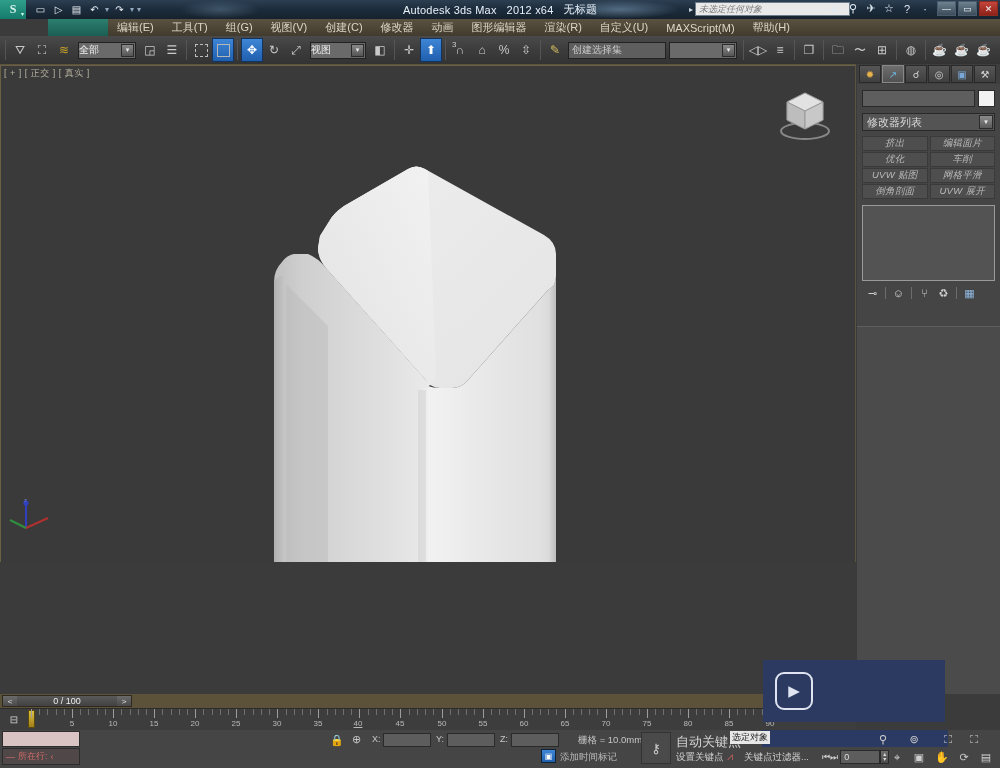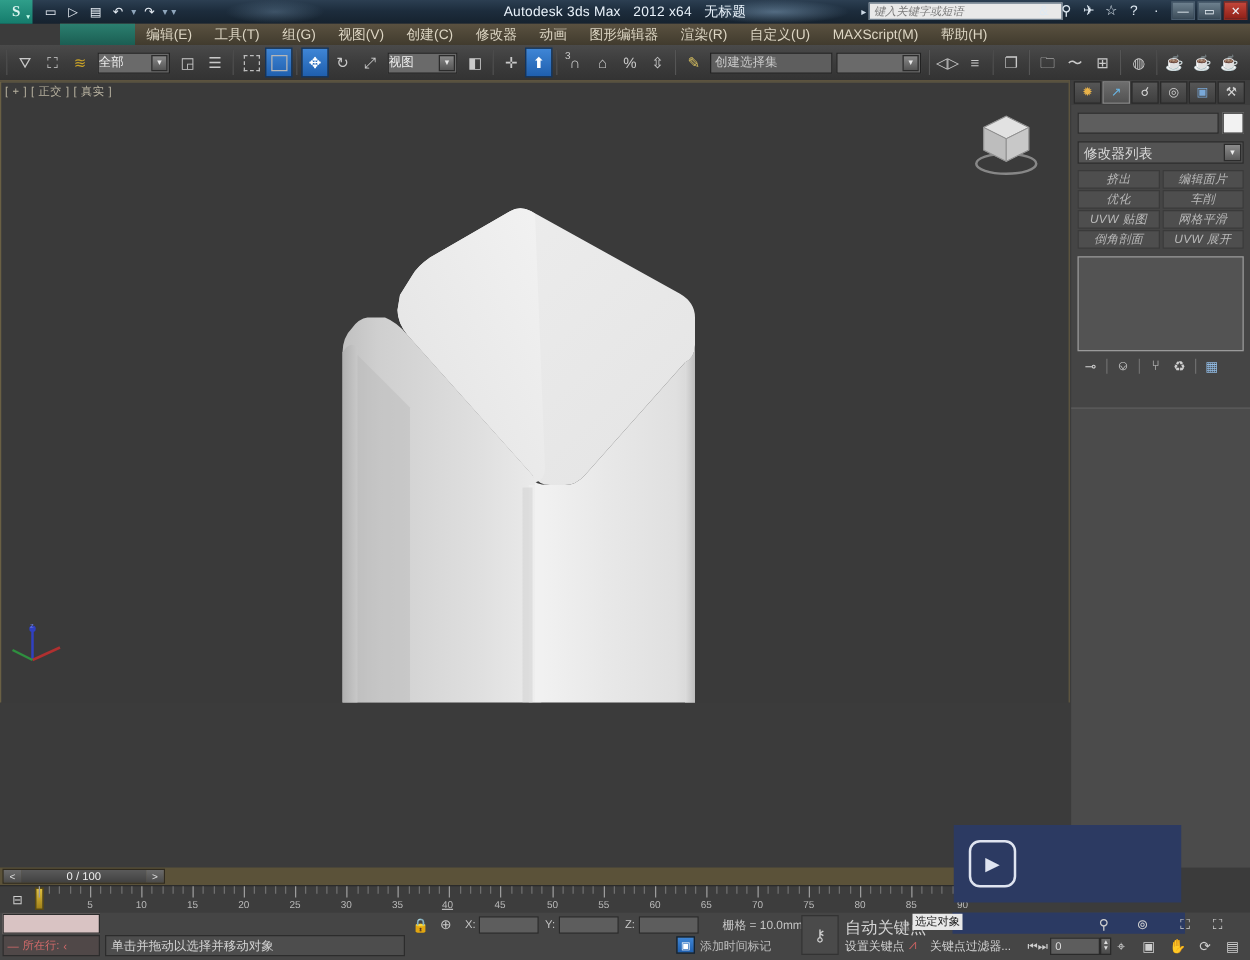--- a/index.html
+++ b/index.html
@@ -268,21 +268,21 @@
     <div id="title-text">
       <span>Autodesk 3ds Max</span>
       <span class="sep"></span>
       <span>2012 x64</span>
       <span class="sep"></span>
       <span>无标题</span>
     </div>
 
     <div id="search-wrap">
       <span class="arrow">▸</span>
-      <div id="search-input">键入关键字或短语</div>
+      <div id="search-input">未选定任何对象</div>
     </div>
 
     <div id="title-icons">
       <span class="ti">&amp;</span>
       <span class="ti">⚲</span>
       <span class="ti">✈</span>
       <span class="ti">☆</span>
       <span class="ti">?</span>
       <span class="ti">·</span>
     </div>
@@ -710,21 +710,20 @@
   </div>
 
   <div id="statusarea">
     <div id="mini-listener"></div>
     <div id="mini-listener2">
       <span class="ml">—</span>
       <span class="ml">所在行:</span>
       <span class="ml">‹</span>
     </div>
 
-    <div id="status-prompt">单击并拖动以选择并移动对象</div>
 
     <span class="sb-ico" style="left:330px; top:4px;">🔒</span>
     <span class="sb-ico" style="left:352px; top:3px;">⊕</span>
 
     <span class="coordlbl" style="left:372px;">X:</span>
     <div class="coordbox" style="left:383px;"></div>
     <span class="coordlbl" style="left:436px;">Y:</span>
     <div class="coordbox" style="left:447px;"></div>
     <span class="coordlbl" style="left:500px;">Z:</span>
     <div class="coordbox" style="left:511px;"></div>

